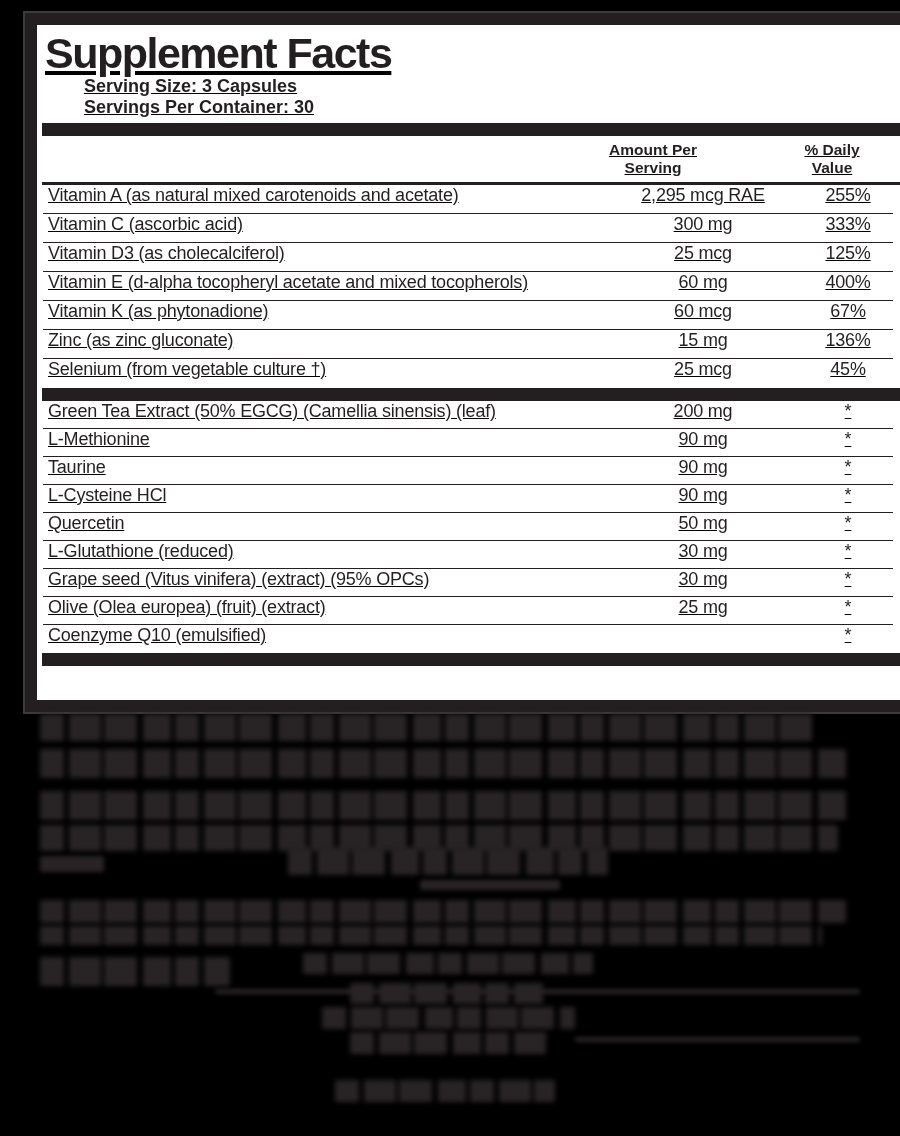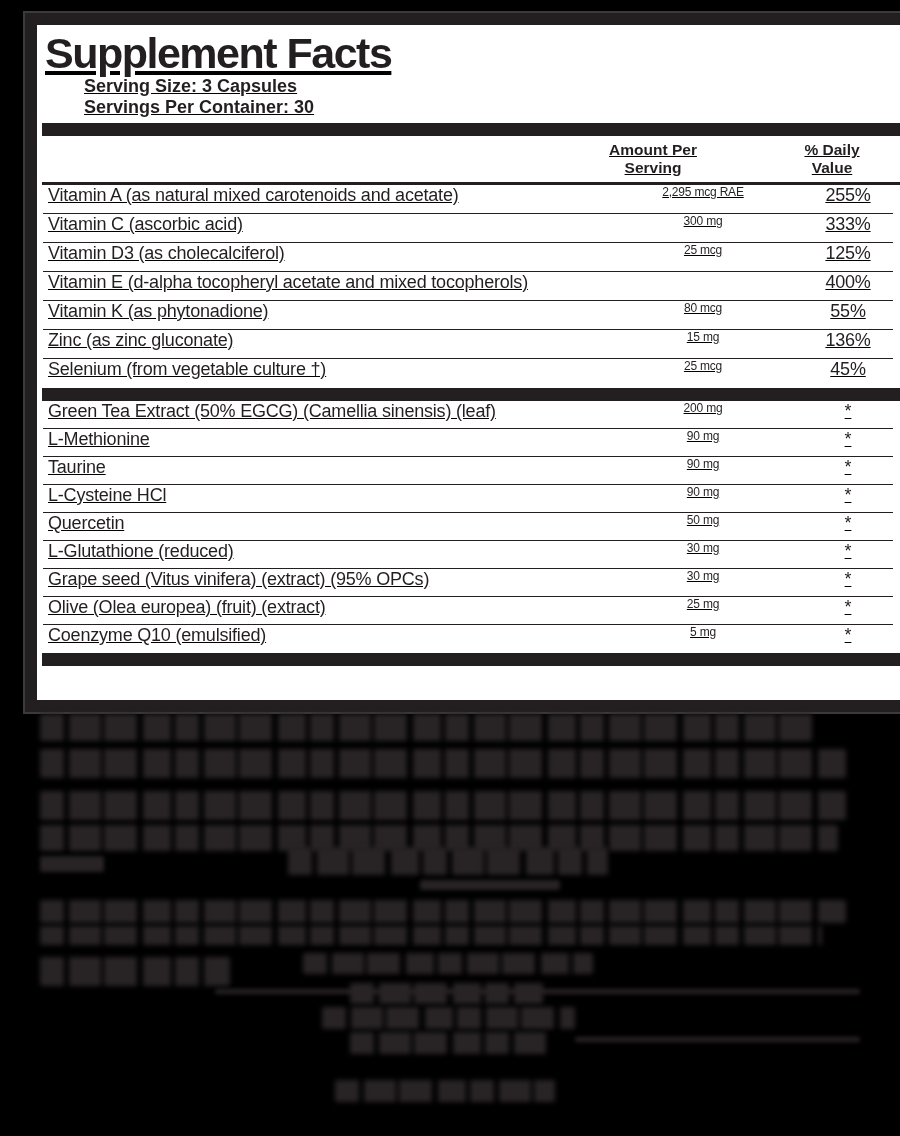--- a/index.html
+++ b/index.html
@@ -40,21 +40,21 @@
   .hdr-dv{width:90px;display:flex;}
   .hdr-dv span{display:inline-block;width:58px;text-align:center;
     font-size:15.5px;font-weight:bold;color:var(--ink);line-height:18px;}
   .hdr-rule{height:3px;background:var(--ink);margin:0 -1px;}
 
   .rows{padding-right:10px;}
   .row{display:flex;align-items:flex-start;height:29px;border-bottom:1.8px solid var(--ink);}
   .rows .row:last-child{border-bottom:none;}
   .c-name{flex:1;font-size:18px;color:var(--ink);letter-spacing:-0.2px;padding-left:5px;
     white-space:nowrap;overflow:hidden;}
-  .c-amt{width:200px;text-align:center;font-size:12px;color:var(--ink);letter-spacing:-0.2px;}
+  .c-amt{width:200px;text-align:center;font-size:18px;color:var(--ink);letter-spacing:-0.2px;}
   .c-dv{width:90px;text-align:center;font-size:18px;color:var(--ink);letter-spacing:-0.2px;}
   .sec2 .row{height:28px;}
 
   .footnote{font-size:18px;font-weight:bold;color:var(--ink);line-height:24px;
     padding:6px 0 0 3px;}
 
   
   .footer-obscured{position:absolute;left:0;top:712px;width:900px;height:424px;}
   .blur-line{
     position:absolute;border-radius:2px;filter:blur(2.4px);
@@ -100,26 +100,27 @@
           <span class="c-amt">300 mg</span>
           <span class="c-dv">333%</span>
         </div>
         <div class="row">
           <span class="c-name">Vitamin D3 (as cholecalciferol)</span>
           <span class="c-amt">25 mcg</span>
           <span class="c-dv">125%</span>
         </div>
         <div class="row">
           <span class="c-name">Vitamin E (d-alpha tocopheryl acetate and mixed tocopherols)</span>
+          <span class="c-amt">60 mg</span>
           <span class="c-dv">400%</span>
         </div>
         <div class="row">
           <span class="c-name">Vitamin K (as phytonadione)</span>
-          <span class="c-amt">80 mcg</span>
-          <span class="c-dv">55%</span>
+          <span class="c-amt">60 mcg</span>
+          <span class="c-dv">67%</span>
         </div>
         <div class="row">
           <span class="c-name">Zinc (as zinc gluconate)</span>
           <span class="c-amt">15 mg</span>
           <span class="c-dv">136%</span>
         </div>
         <div class="row">
           <span class="c-name">Selenium (from vegetable culture †)</span>
           <span class="c-amt">25 mcg</span>
           <span class="c-dv">45%</span>
@@ -164,21 +165,20 @@
           <span class="c-amt">30 mg</span>
           <span class="c-dv">*</span>
         </div>
         <div class="row">
           <span class="c-name">Olive (Olea europea) (fruit) (extract)</span>
           <span class="c-amt">25 mg</span>
           <span class="c-dv">*</span>
         </div>
         <div class="row">
           <span class="c-name">Coenzyme Q10 (emulsified)</span>
-          <span class="c-amt">5 mg</span>
           <span class="c-dv">*</span>
         </div>
       </div>
 
     <div class="thick-bar"></div>
 
   </div>
 
   <div class="footer-obscured">
       <div class="blur-line" style="left: 40px; top: 2px; width: 772px; height: 27px;"></div>

